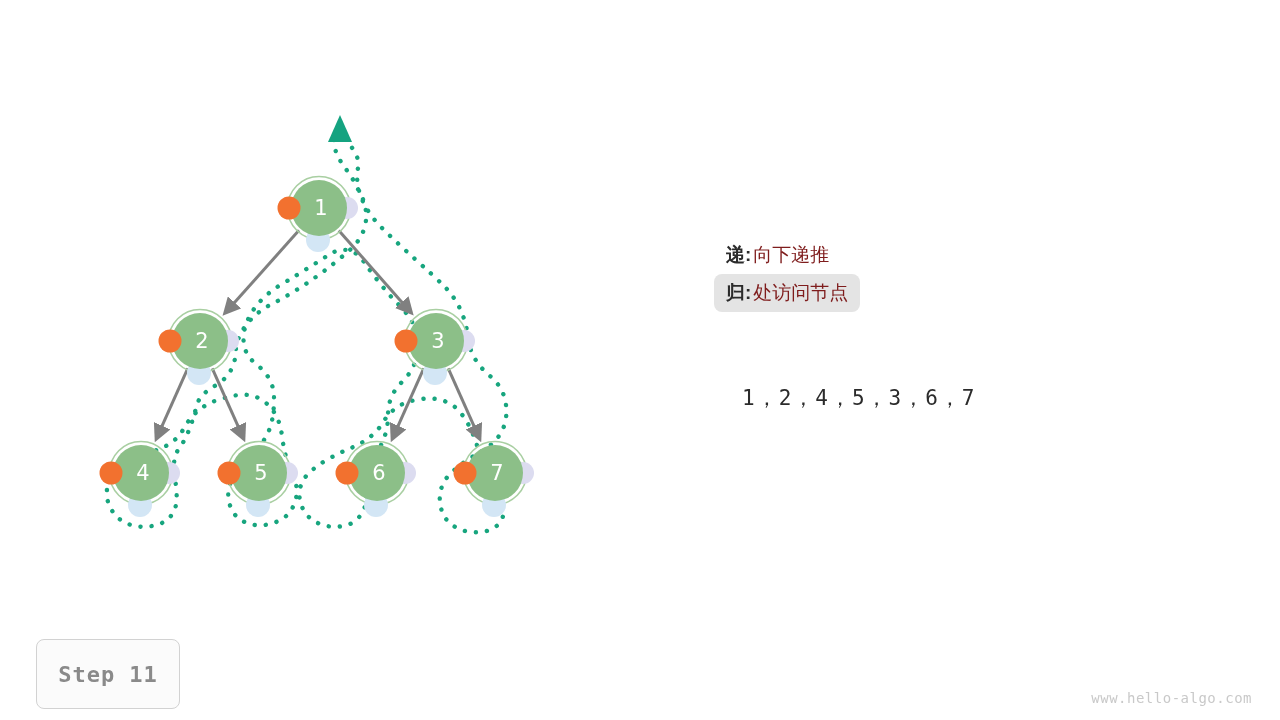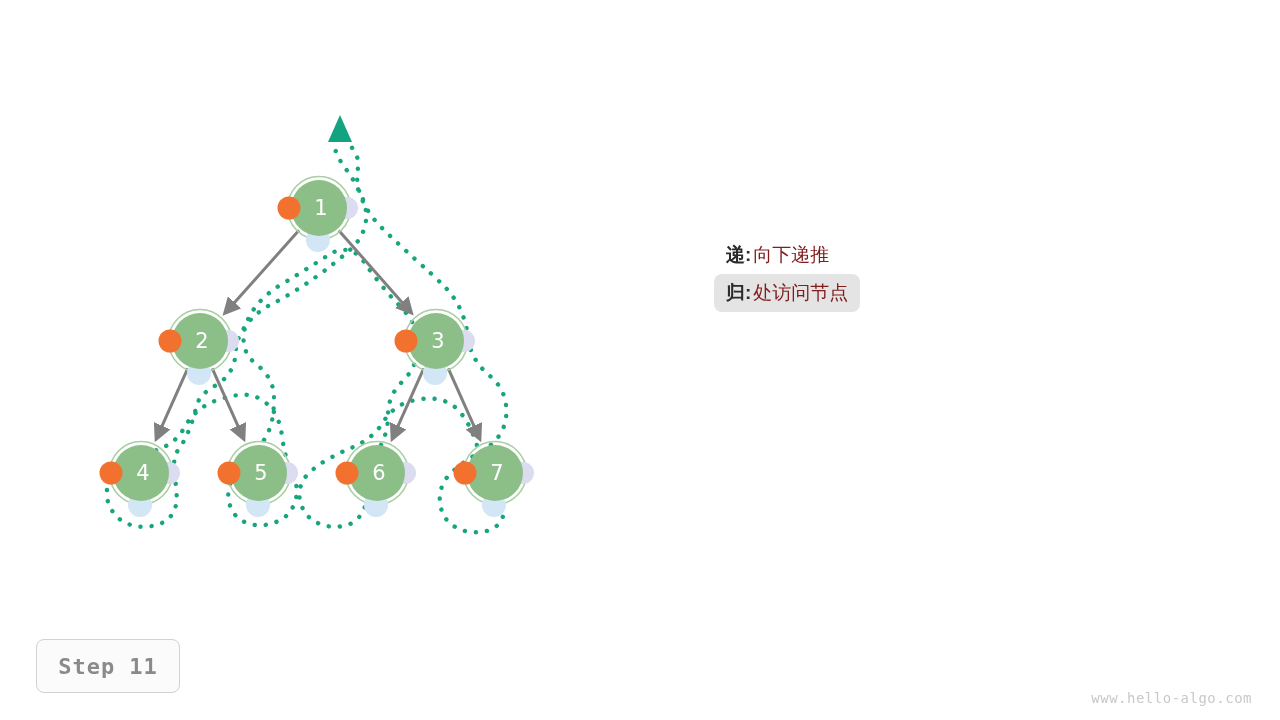--- a/index.html
+++ b/index.html
@@ -100,21 +100,21 @@
     color: #2b2b2b;
     letter-spacing: 1.5px;
   }
 
   
   .step-badge {
     position: absolute;
     left: 36px;
     top: 639px;
     width: 144px;
-    height: 54px;
+    height: 70px;
     border: 1px solid #d2d2d2;
     border-radius: 8px;
     background: #fbfbfb;
     display: flex;
     align-items: center;
     justify-content: center;
     font-family: "DejaVu Sans Mono", "Liberation Mono", monospace;
     font-weight: bold;
     font-size: 22px;
     color: #8a8a8a;
@@ -276,17 +276,18 @@
     <span class="legend-key">递:</span>
     <span class="legend-val"> 向下递推</span>
   </div>
   <div class="legend-row highlight">
     <span class="legend-key">归:</span>
     <span class="legend-val"> 处访问节点</span>
   </div>
 </div>
 
 <div class="traversal-block">
+  <div class="traversal-seq">1，2，4，5，3，6，7</div>
 </div>
 
 <div class="step-badge">Step 11</div>
 
 <div class="footer-url">www.hello-algo.com</div>
 
 </body></html>

